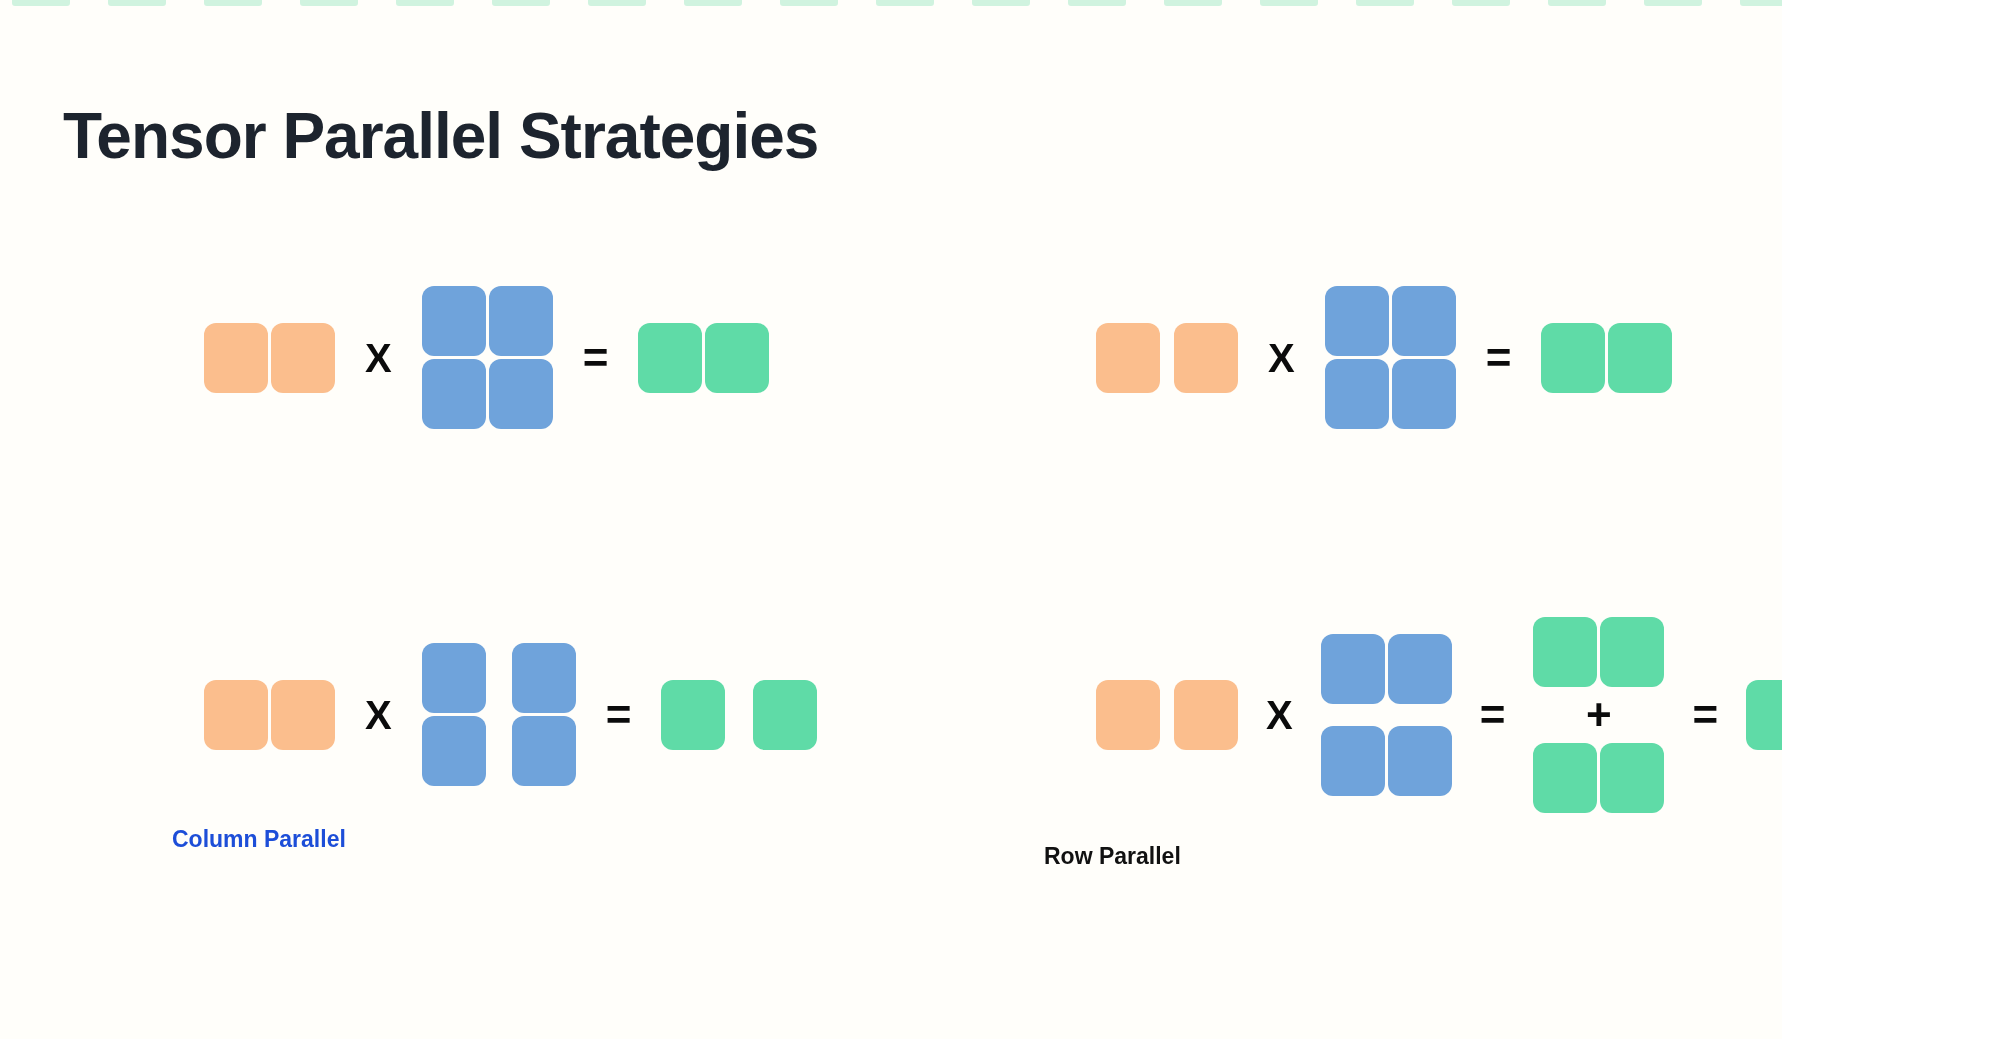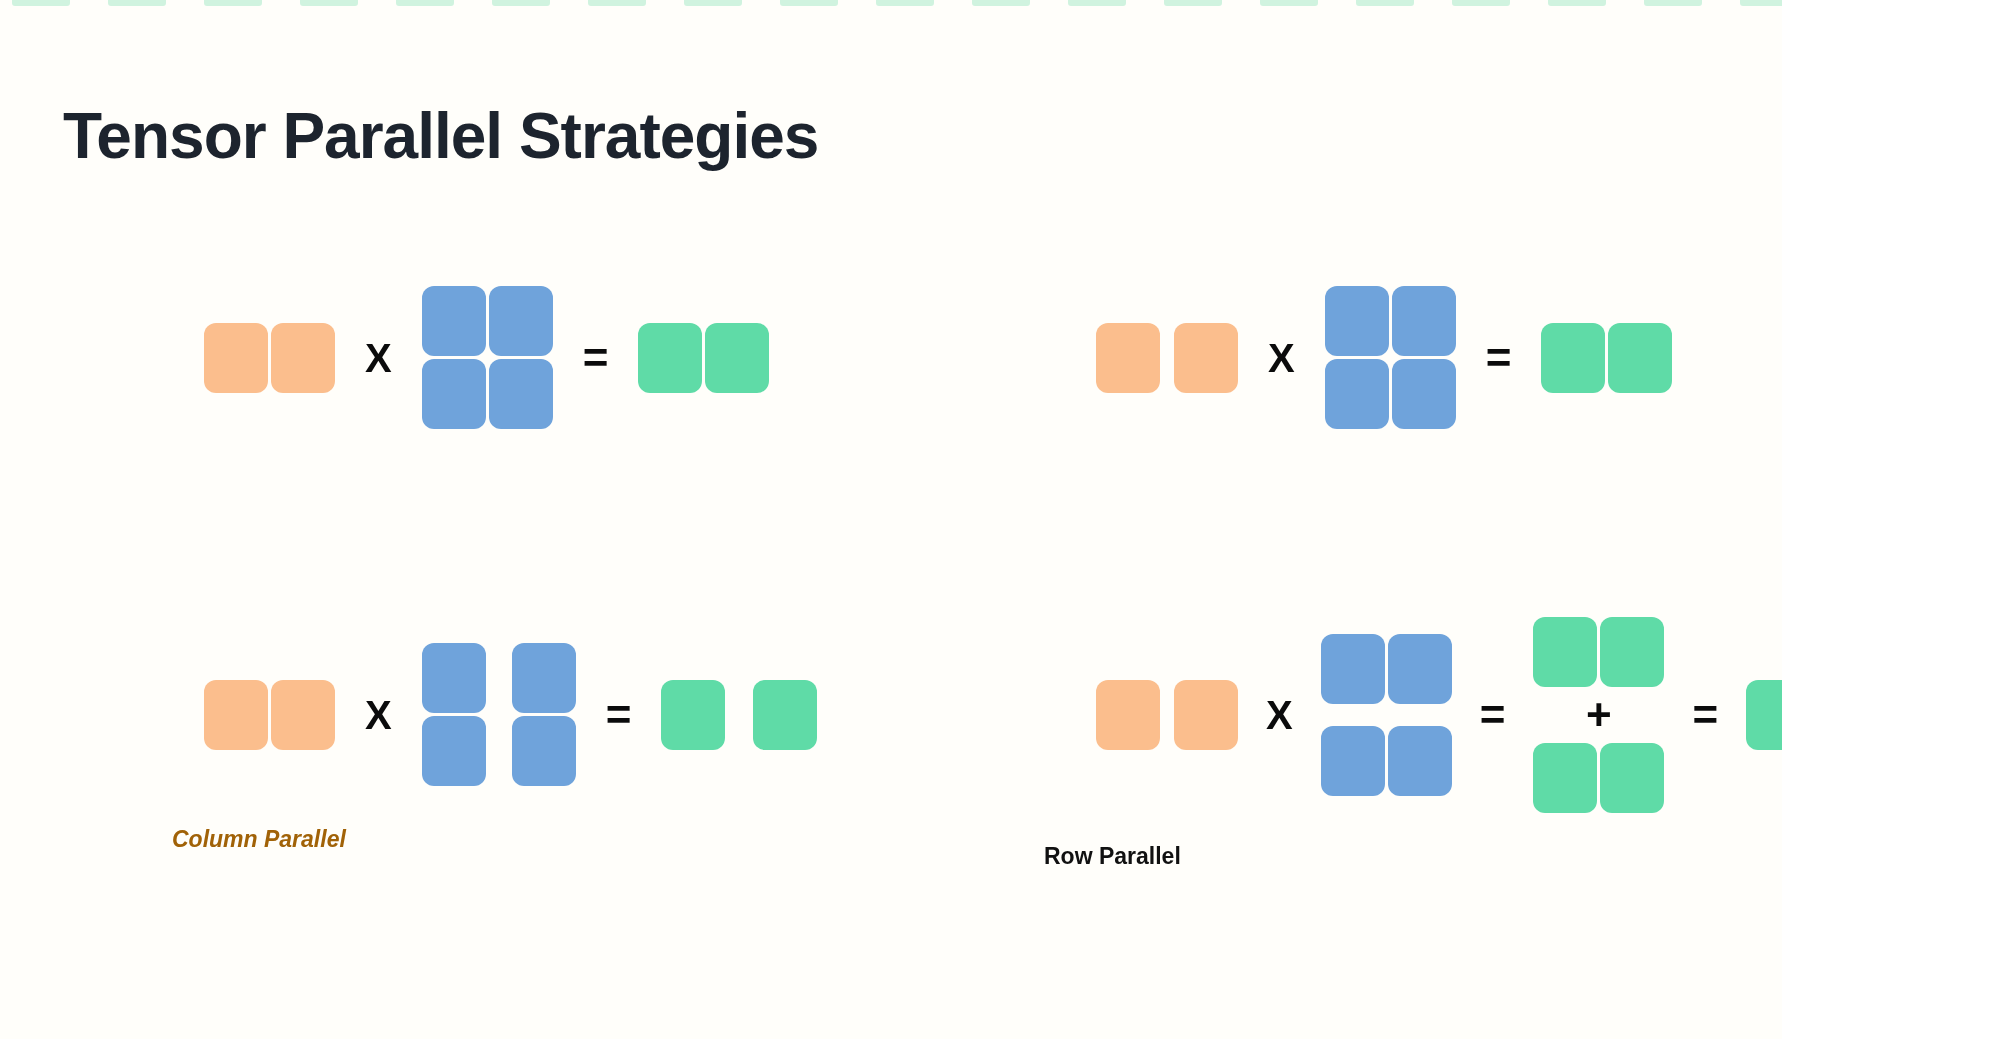--- a/index.html
+++ b/index.html
@@ -157,16 +157,16 @@
         <div class="block" style="background: rgb(95, 219, 167);"></div>
       </div>
     </div>
     <span class="op">=</span>
     <div class="pair">
       <div class="block" style="background: rgb(95, 219, 167);"></div>
       <div class="block" style="background: rgb(95, 219, 167);"></div>
     </div>
   </div>
 
-  <div class="diagram-label label-column" style="color: #a16207; font-style: italic;">Column Parallel</div>
+  <div class="diagram-label label-column" style="color: #1d4ed8;">Column Parallel</div>
   <div class="diagram-label label-row" style="color: rgb(17, 17, 17);">Row Parallel</div>
 
 </div>
 
 </body></html>

